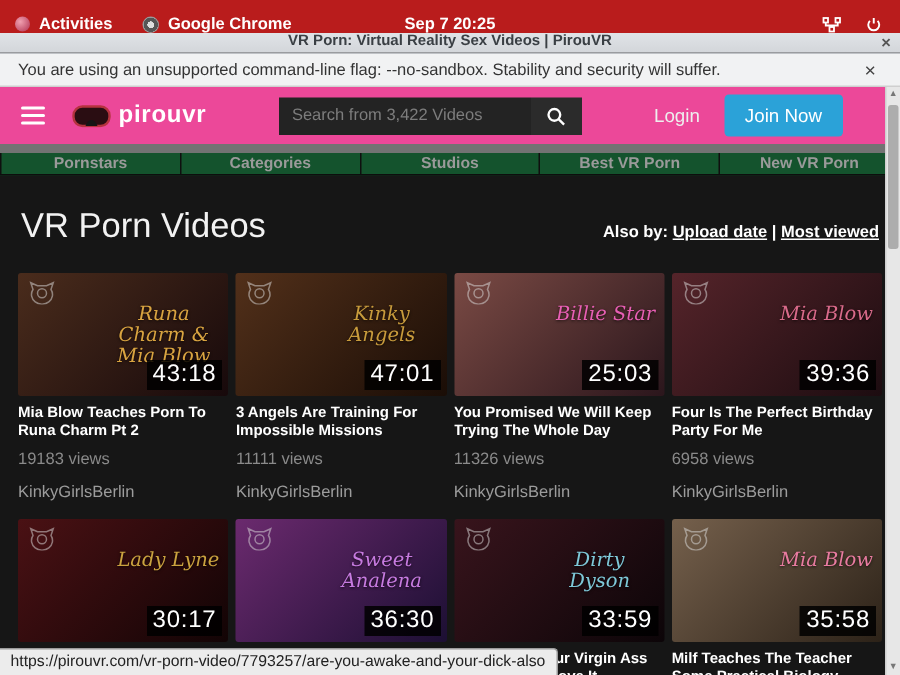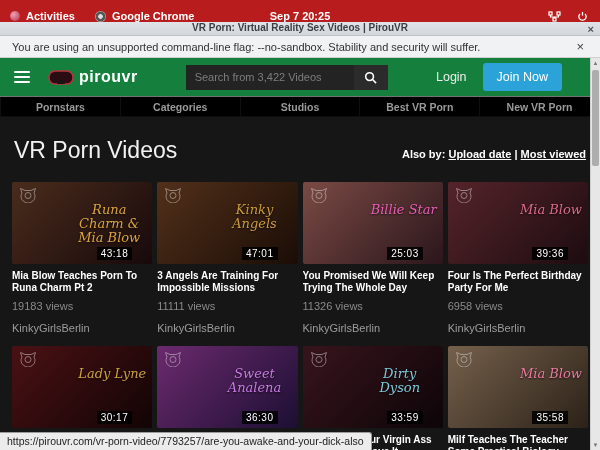--- a/index.html
+++ b/index.html
@@ -25,53 +25,53 @@
   .chrome-titlebar { height:14px; background:linear-gradient(#e0e3e7,#d3d6da);
     display:flex; align-items:flex-start; justify-content:center; position:relative;
     font-size:10px; font-weight:bold; color:#3a3f44; border-bottom:1px solid #bfc2c6; }
   .win-close { position:absolute; right:6px; top:0; line-height:14px; font-size:11px; color:#555; cursor:pointer; }
   
   .infobar { height:22px; background:#f1f2f3; display:flex; align-items:center;
     font-size:11px; color:#333; padding:0 12px; border-bottom:1px solid #cfcfcf; }
   .infobar-close { margin-left:auto; color:#444; font-size:13px; cursor:pointer; padding:0 4px; }
   
   .site { position:absolute; top:58px; left:0; right:0; bottom:0; background:#161616; overflow:hidden; }
-  .site-header { height:38px; background:#15803d; display:flex; align-items:center; padding:0 14px; }
+  .site-header { height:38px; background:#ec4899; display:flex; align-items:center; padding:0 14px; }
   .hamburger { width:16px; cursor:pointer; margin-right:18px; }
   .hamburger span { display:block; height:2px; background:#fff; margin:3px 0; border-radius:1px; }
   .logo { display:flex; align-items:center; gap:5px; cursor:pointer; }
   .logo-text { color:#fff; font-size:16px; font-weight:bold; letter-spacing:.5px; }
   .search-wrap { display:flex; margin-left:48px; }
   .search-input { width:168px; height:25px; background:#232323; border:none; outline:none;
     color:#cfcfcf; font-size:11px; padding:0 9px; font-family:"Liberation Sans",sans-serif; }
   .search-input::placeholder { color:#7d7d7d; }
   .search-btn { width:34px; height:25px; background:#2b2b2b; border:none; cursor:pointer;
     display:flex; align-items:center; justify-content:center; }
   .login { margin-left:auto; color:#eee; font-size:12.5px; cursor:pointer; }
   .join-btn { margin-left:16px; margin-right:24px; border:none; color:#fff; font-size:12.5px;
     padding:7px 14px; border-radius:3px; cursor:pointer; font-family:"Liberation Sans",sans-serif; }
-  .nav { display:flex; height:21px; background:#000000; border-top:1px solid #737373; border-bottom:1px solid #0d0d0d; }
+  .nav { display:flex; height:21px; background:#14532d; border-top:6px solid #737373; border-bottom:1px solid #0d0d0d; }
   .nav-item { flex:1; display:flex; align-items:center; justify-content:center;
     font-size:10.5px; font-weight:bold; color:#9a9a9a; border-right:1px solid #0f0f0f; cursor:pointer; }
   .nav-item:first-child { border-left:1px solid #0f0f0f; }
   
   .content { padding:10px 12px 0; }
   .page-head { display:flex; align-items:baseline; margin:10px 2px 18px; }
   .page-title { font-size:23px; font-weight:normal; color:#f2f2f2; }
   .orderby { margin-left:auto; font-size:11px; font-weight:bold; color:#fff; }
   .orderby a { color:#fff; text-decoration:underline; cursor:pointer; }
   .grid { display:grid; grid-template-columns:repeat(4,1fr); gap:12px 5px; }
   .card { cursor:pointer; }
   .thumb { position:relative; height:82px; overflow:hidden; border-radius:2px; background:#222; }
   .cat-logo { position:absolute; top:5px; left:7px; opacity:.5; }
   .thumb-caption { position:absolute; right:6px; top:26%; max-width:74px; text-align:center;
     font-family:"DejaVu Serif", serif; font-style:italic; font-size:13px; line-height:1.05;
     text-shadow:0 1px 2px rgba(0,0,0,.7); }
-  .duration { position:absolute; right:20px; bottom:4px; background:rgba(0,0,0,.85);
-    color:#fff; font-size:10px; padding:1px 4px; letter-spacing:.5px;text-align:center; }
+  .duration { position:absolute; right:4px; bottom:4px; background:rgba(0,0,0,.85);
+    color:#fff; font-size:16px; padding:1px 4px; letter-spacing:.5px;text-align:center; }
   .vtitle { font-size:10px; font-weight:bold; color:#fff; line-height:1.2; margin-top:6px;
     height:26px; overflow:hidden; }
   .views { font-size:11px; color:#8a8a8a; margin-top:4px; }
   .studio { font-size:11px; color:#9c9c9c; margin-top:10px; min-height:12px; }
   
   .status-bubble { position:absolute; left:0; bottom:0; z-index:50; background:#ececec;
     border:1px solid #9b9b9b; border-left:none; border-bottom:none; border-top-right-radius:3px;
     font-size:10.5px; color:#222; padding:2px 7px 3px; white-space:nowrap;margin-top:21px; }
   
   .scrollbar { position:absolute; top:58px; right:0; bottom:0; width:10px; background:#e7e7e7;

